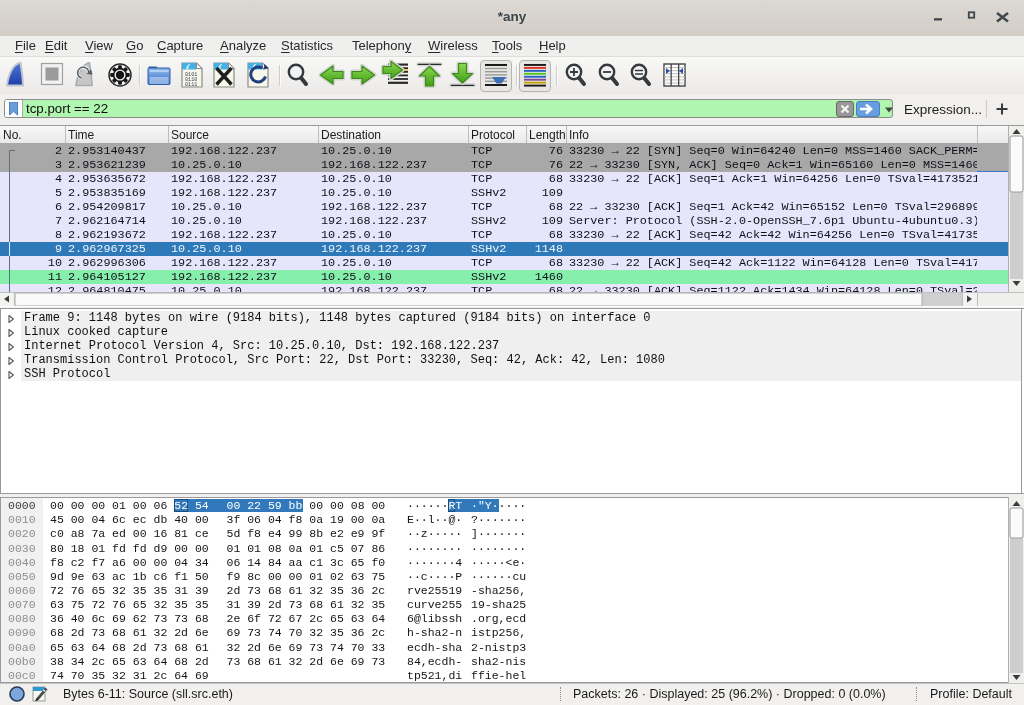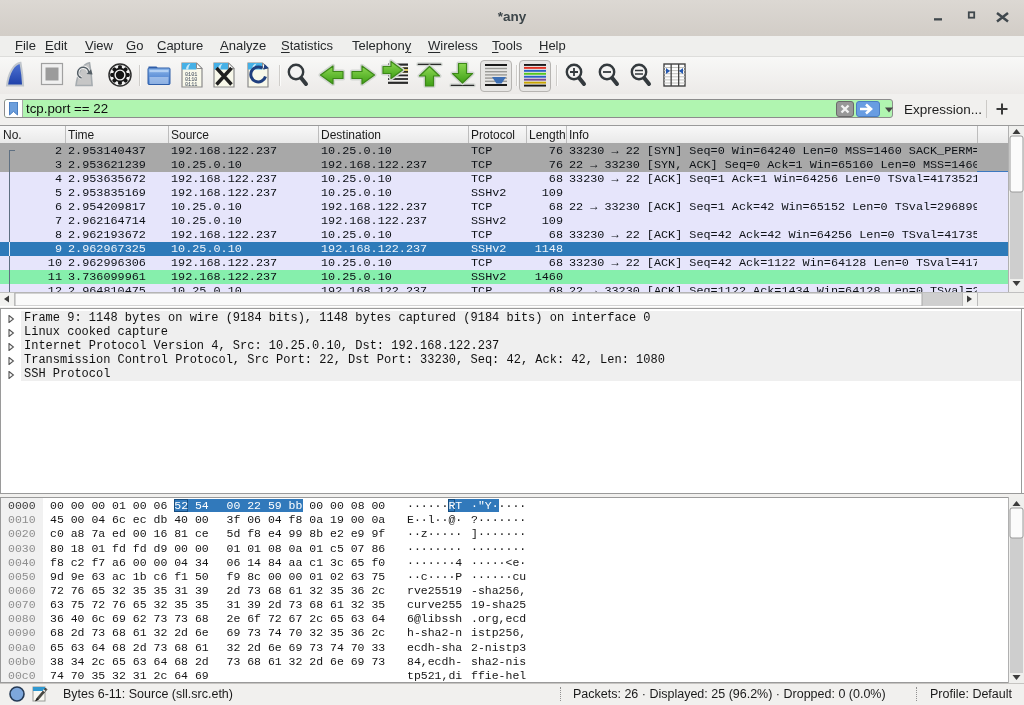--- a/index.html
+++ b/index.html
@@ -246,20 +246,21 @@
 <span class="abs" style="left:500px;top:0;width:63px;text-align:right;">68</span>
 <span class="abs" style="left:569px;top:0;width:408px;overflow:hidden;">22 → 33230 [ACK] Seq=1 Ack=42 Win=65152 Len=0 TSval=2968995464 TSecr=4173521891</span>
 </div>
 <div class="abs mono" style="left:0;top:70px;width:1008px;height:14px;background:#e6e5fb;color:#0d1116;font-size:11.8px;line-height:14px;white-space:pre;">
 <span class="abs" style="left:0;top:0;width:62px;text-align:right;">7</span>
 <span class="abs" style="left:68px;top:0;">2.962164714</span>
 <span class="abs" style="left:171px;top:0;">10.25.0.10</span>
 <span class="abs" style="left:321px;top:0;">192.168.122.237</span>
 <span class="abs" style="left:471px;top:0;">SSHv2</span>
 <span class="abs" style="left:500px;top:0;width:63px;text-align:right;">109</span>
+<span class="abs" style="left:569px;top:0;width:408px;overflow:hidden;">Server: Protocol (SSH-2.0-OpenSSH_7.6p1 Ubuntu-4ubuntu0.3)</span>
 </div>
 <div class="abs mono" style="left:0;top:84px;width:1008px;height:14px;background:#e6e5fb;color:#0d1116;font-size:11.8px;line-height:14px;white-space:pre;">
 <span class="abs" style="left:0;top:0;width:62px;text-align:right;">8</span>
 <span class="abs" style="left:68px;top:0;">2.962193672</span>
 <span class="abs" style="left:171px;top:0;">192.168.122.237</span>
 <span class="abs" style="left:321px;top:0;">10.25.0.10</span>
 <span class="abs" style="left:471px;top:0;">TCP</span>
 <span class="abs" style="left:500px;top:0;width:63px;text-align:right;">68</span>
 <span class="abs" style="left:569px;top:0;width:408px;overflow:hidden;">33230 → 22 [ACK] Seq=42 Ack=42 Win=64256 Len=0 TSval=4173521899 TSecr=2968995472</span>
 </div>
@@ -275,21 +276,21 @@
 <span class="abs" style="left:0;top:0;width:62px;text-align:right;">10</span>
 <span class="abs" style="left:68px;top:0;">2.962996306</span>
 <span class="abs" style="left:171px;top:0;">192.168.122.237</span>
 <span class="abs" style="left:321px;top:0;">10.25.0.10</span>
 <span class="abs" style="left:471px;top:0;">TCP</span>
 <span class="abs" style="left:500px;top:0;width:63px;text-align:right;">68</span>
 <span class="abs" style="left:569px;top:0;width:408px;overflow:hidden;">33230 → 22 [ACK] Seq=42 Ack=1122 Win=64128 Len=0 TSval=4173521900 TSecr=2968995473</span>
 </div>
 <div class="abs mono" style="left:0;top:126px;width:1008px;height:14px;background:#86efac;color:#0d1116;font-size:11.8px;line-height:14px;white-space:pre;">
 <span class="abs" style="left:0;top:0;width:62px;text-align:right;">11</span>
-<span class="abs" style="left:68px;top:0;">3.736099961</span>
+<span class="abs" style="left:68px;top:0;">2.964105127</span>
 <span class="abs" style="left:171px;top:0;">192.168.122.237</span>
 <span class="abs" style="left:321px;top:0;">10.25.0.10</span>
 <span class="abs" style="left:471px;top:0;">SSHv2</span>
 <span class="abs" style="left:500px;top:0;width:63px;text-align:right;">1460</span>
 </div>
 <div class="abs mono" style="left:0;top:140px;width:1008px;height:14px;background:#e6e5fb;color:#0d1116;font-size:11.8px;line-height:14px;white-space:pre;">
 <span class="abs" style="left:0;top:0;width:62px;text-align:right;">12</span>
 <span class="abs" style="left:68px;top:0;">2.964810475</span>
 <span class="abs" style="left:171px;top:0;">10.25.0.10</span>
 <span class="abs" style="left:321px;top:0;">192.168.122.237</span>

